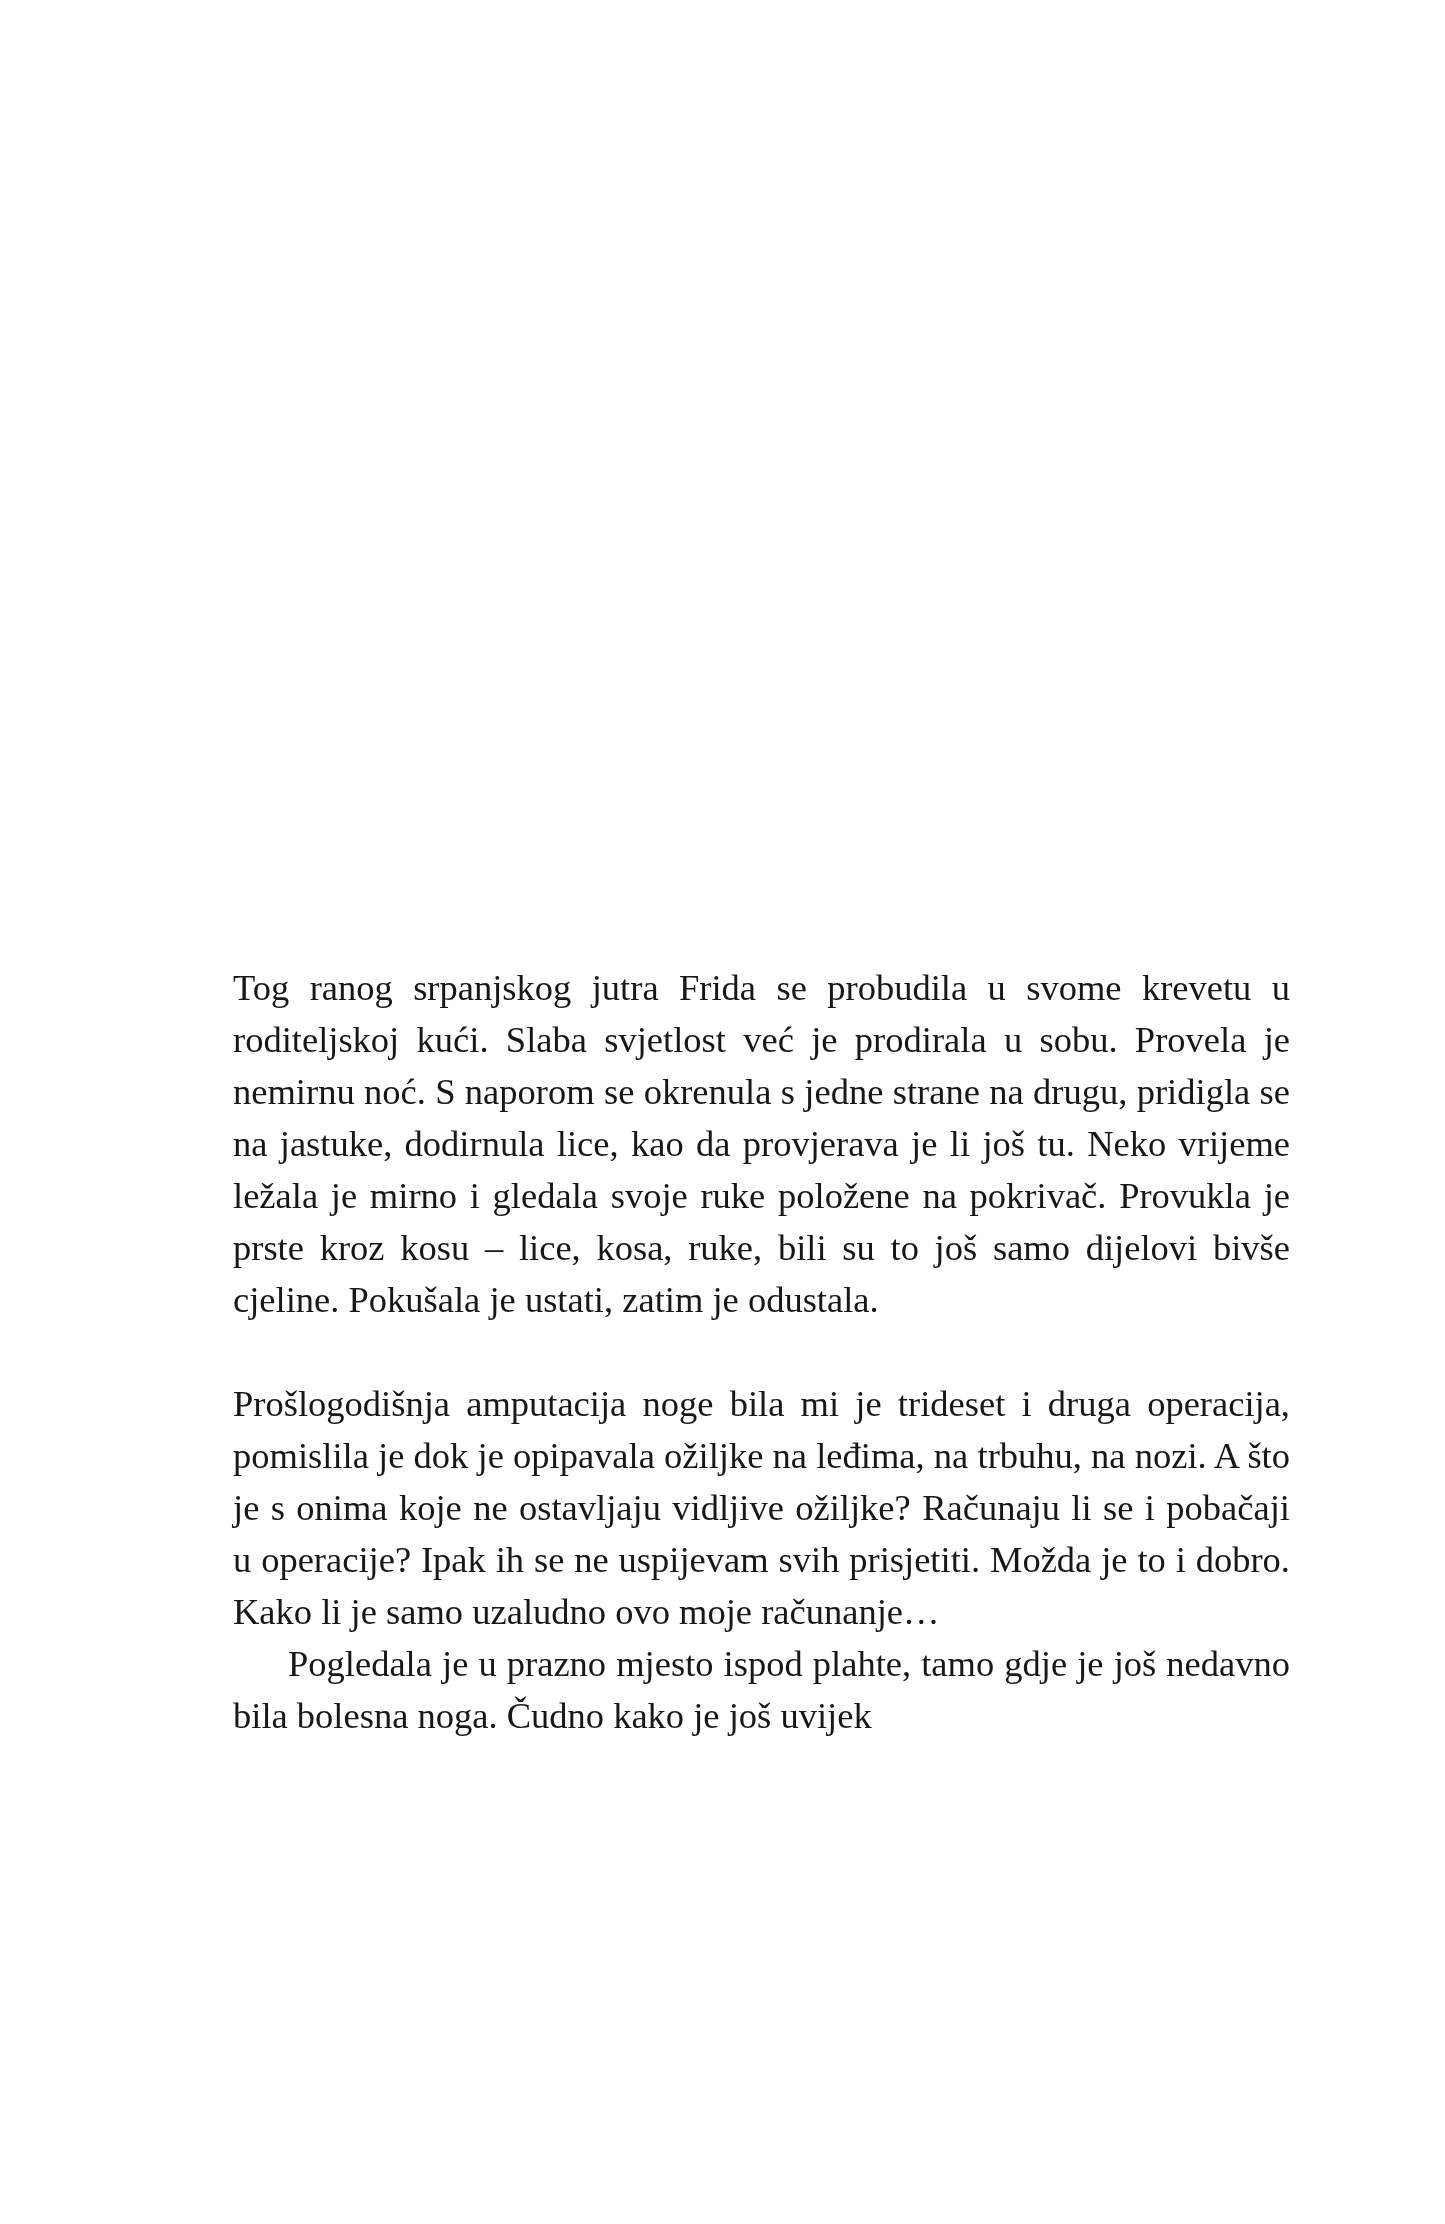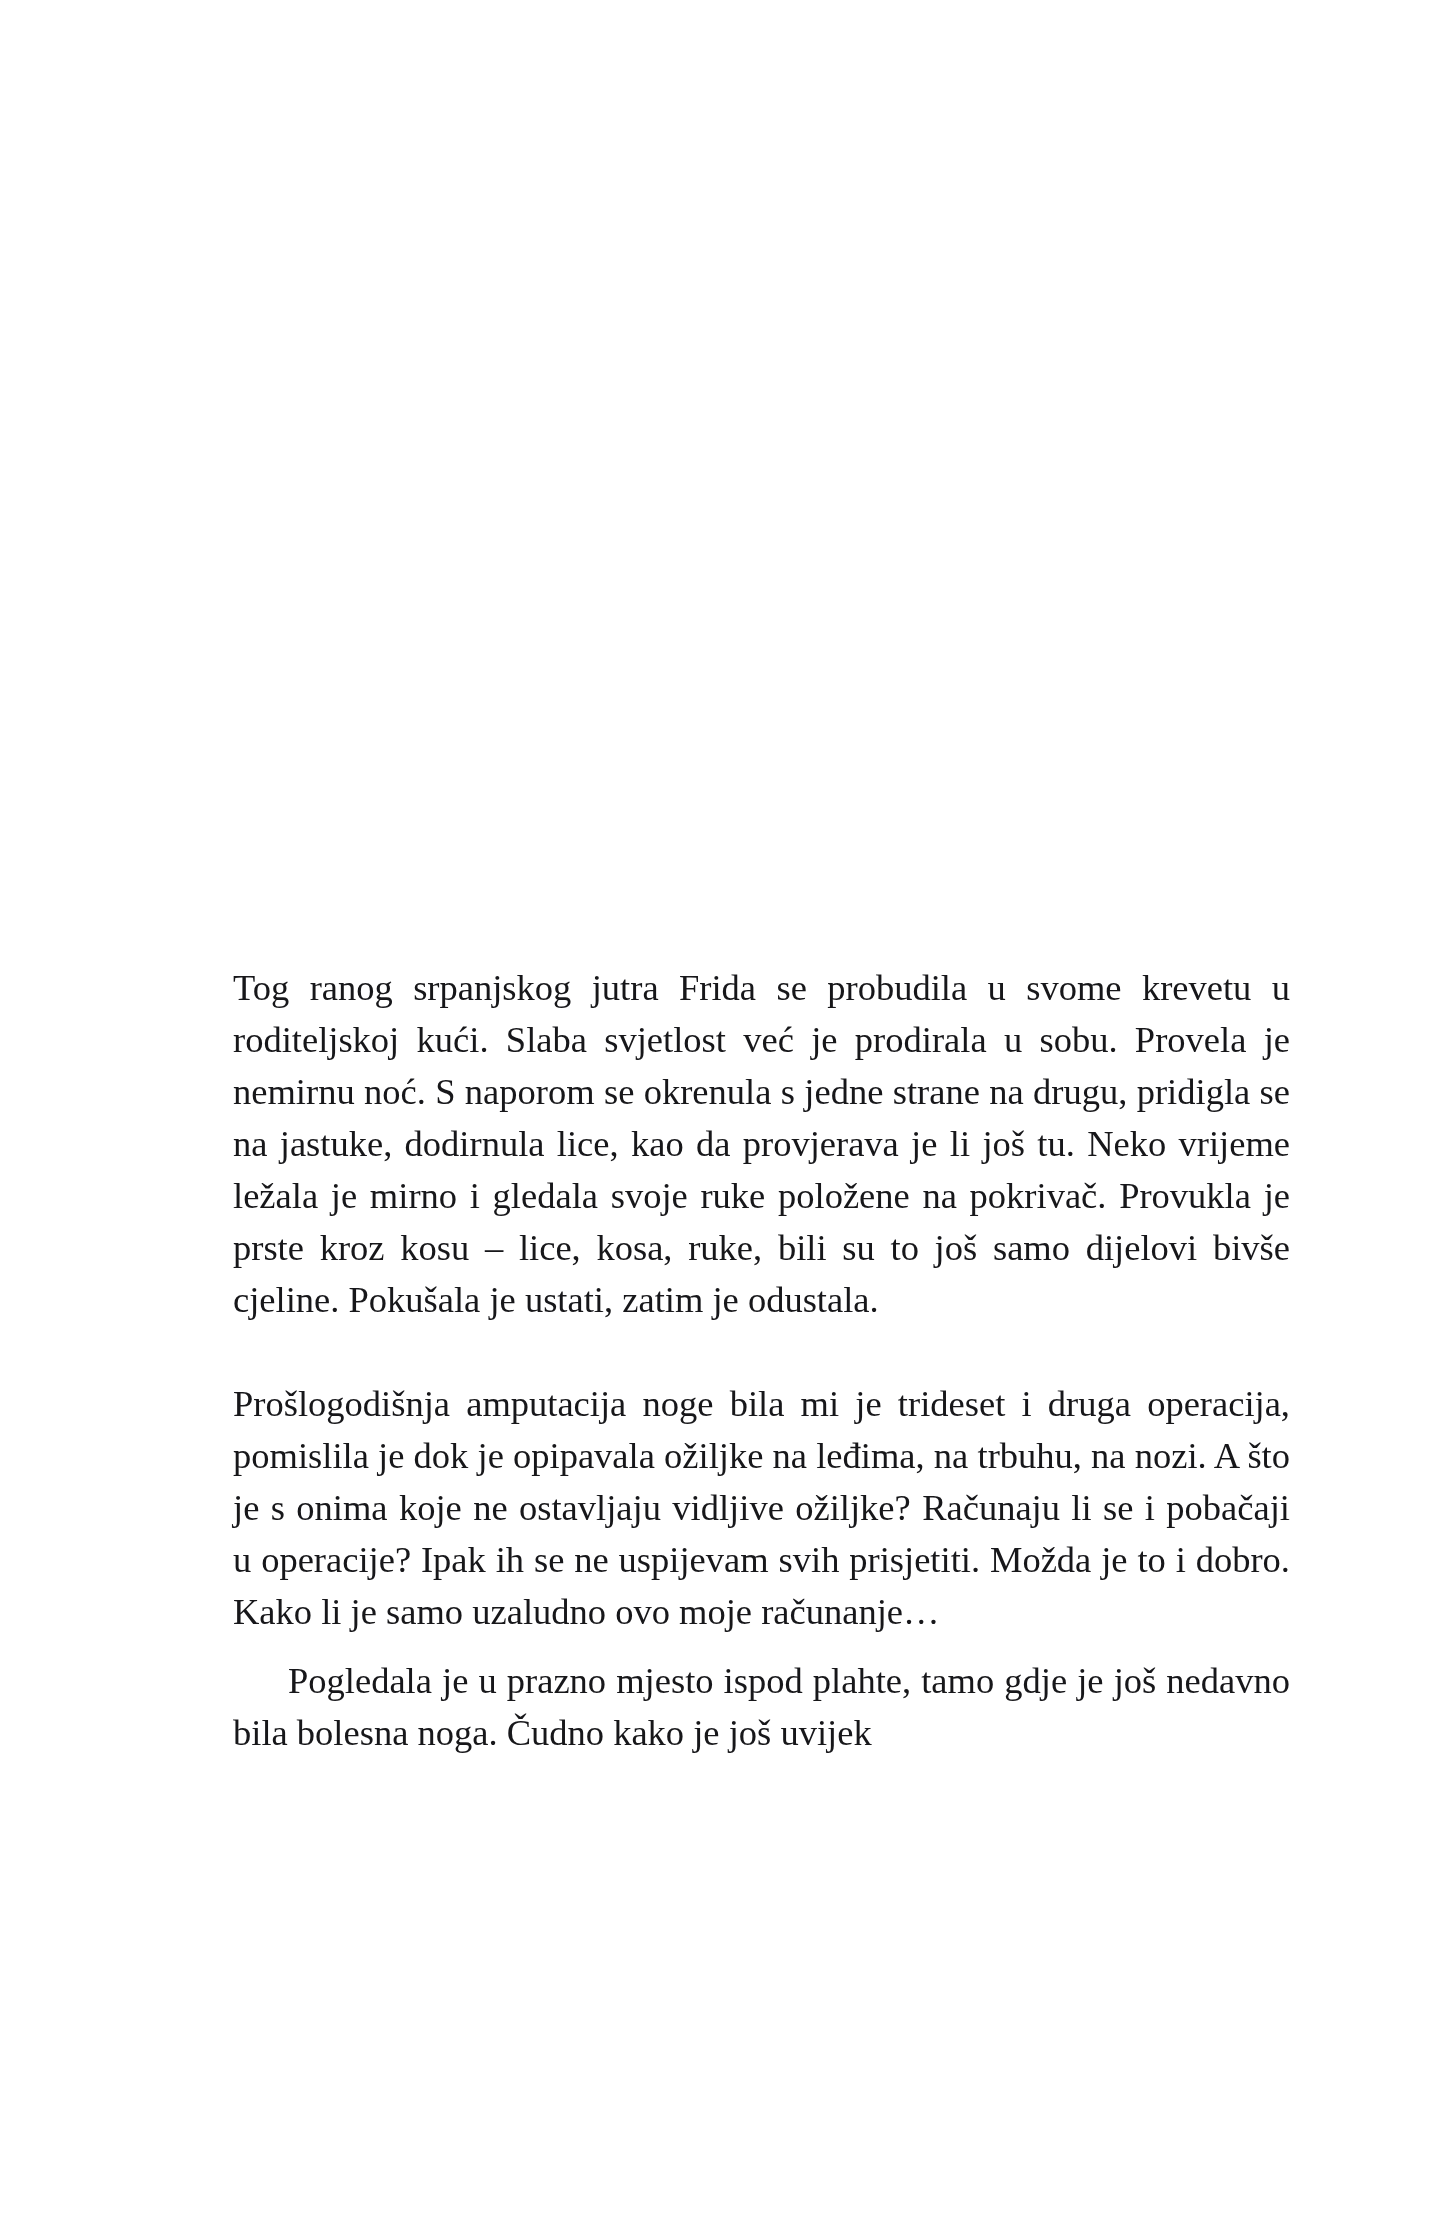--- a/index.html
+++ b/index.html
@@ -54,21 +54,20 @@
   }
 
   
   .para-gap {
     height: 52px;
   }
 
   
   .para:last-child {
     text-align-last: left;
-    margin-top: 17px;
   }
 
   .para.justify-all {
     text-align-last: left;
   }
 
   
 </style>
 </head>
 <body style="background: rgb(255, 255, 255);">

